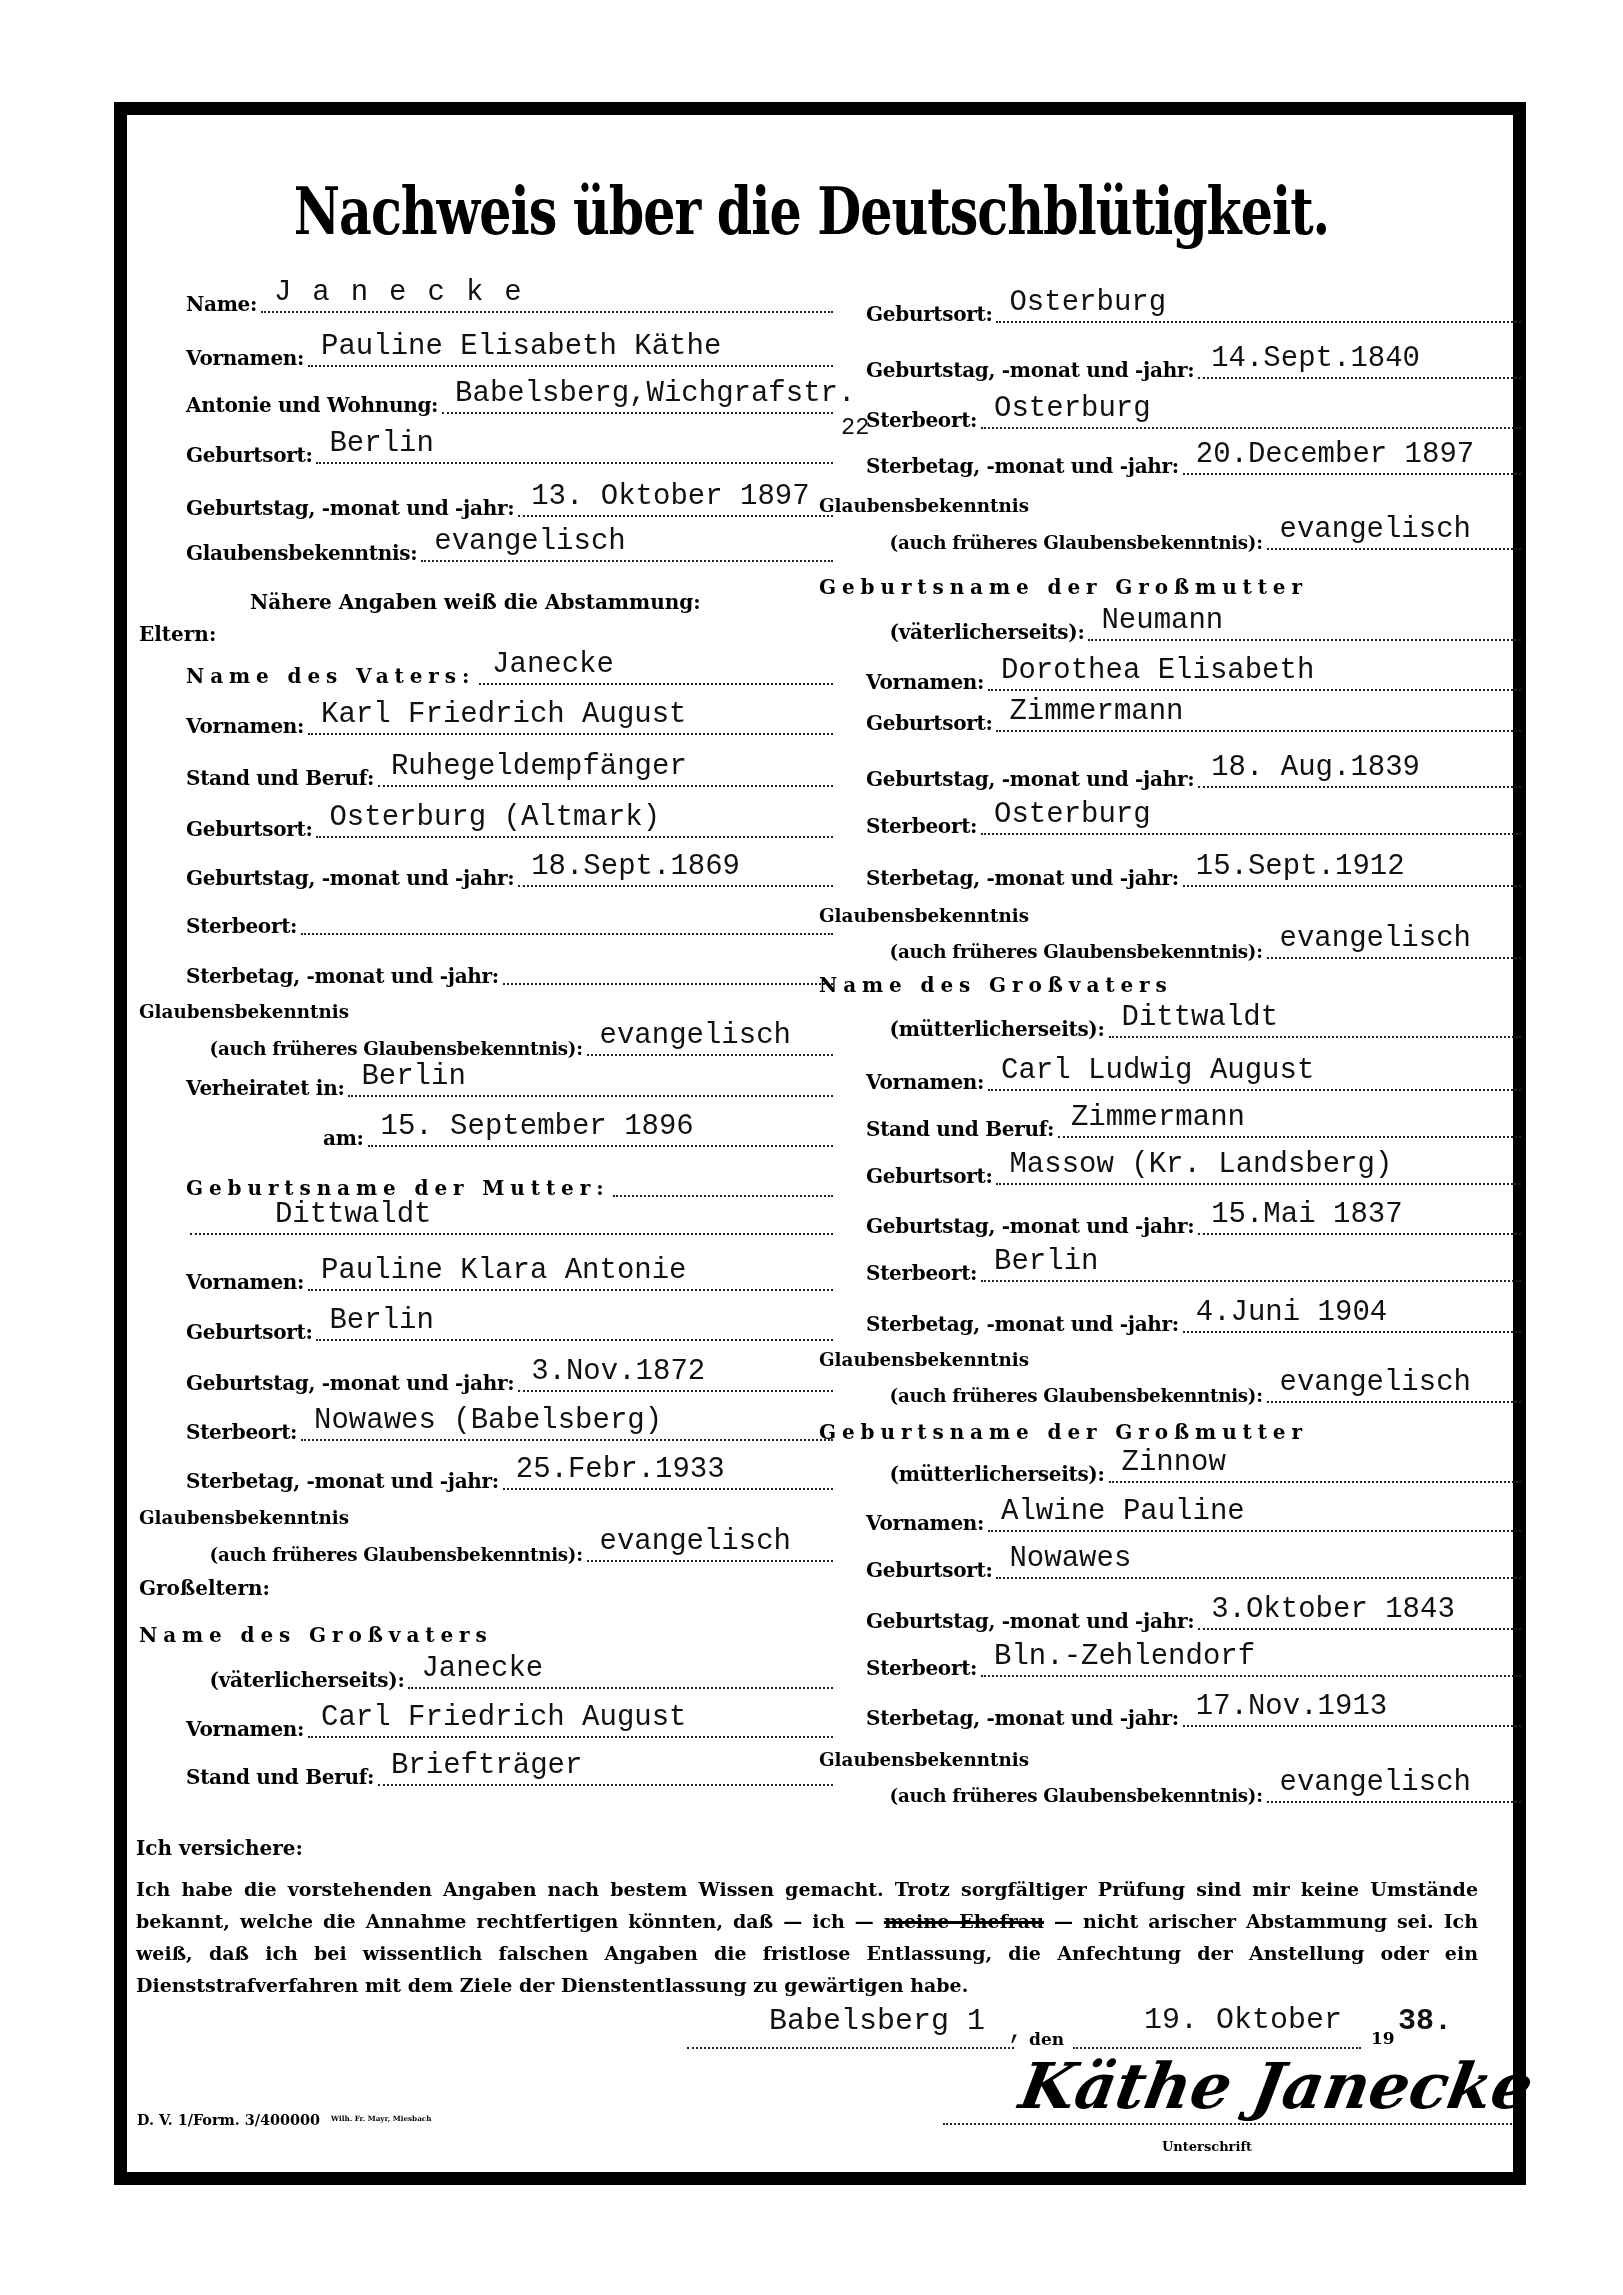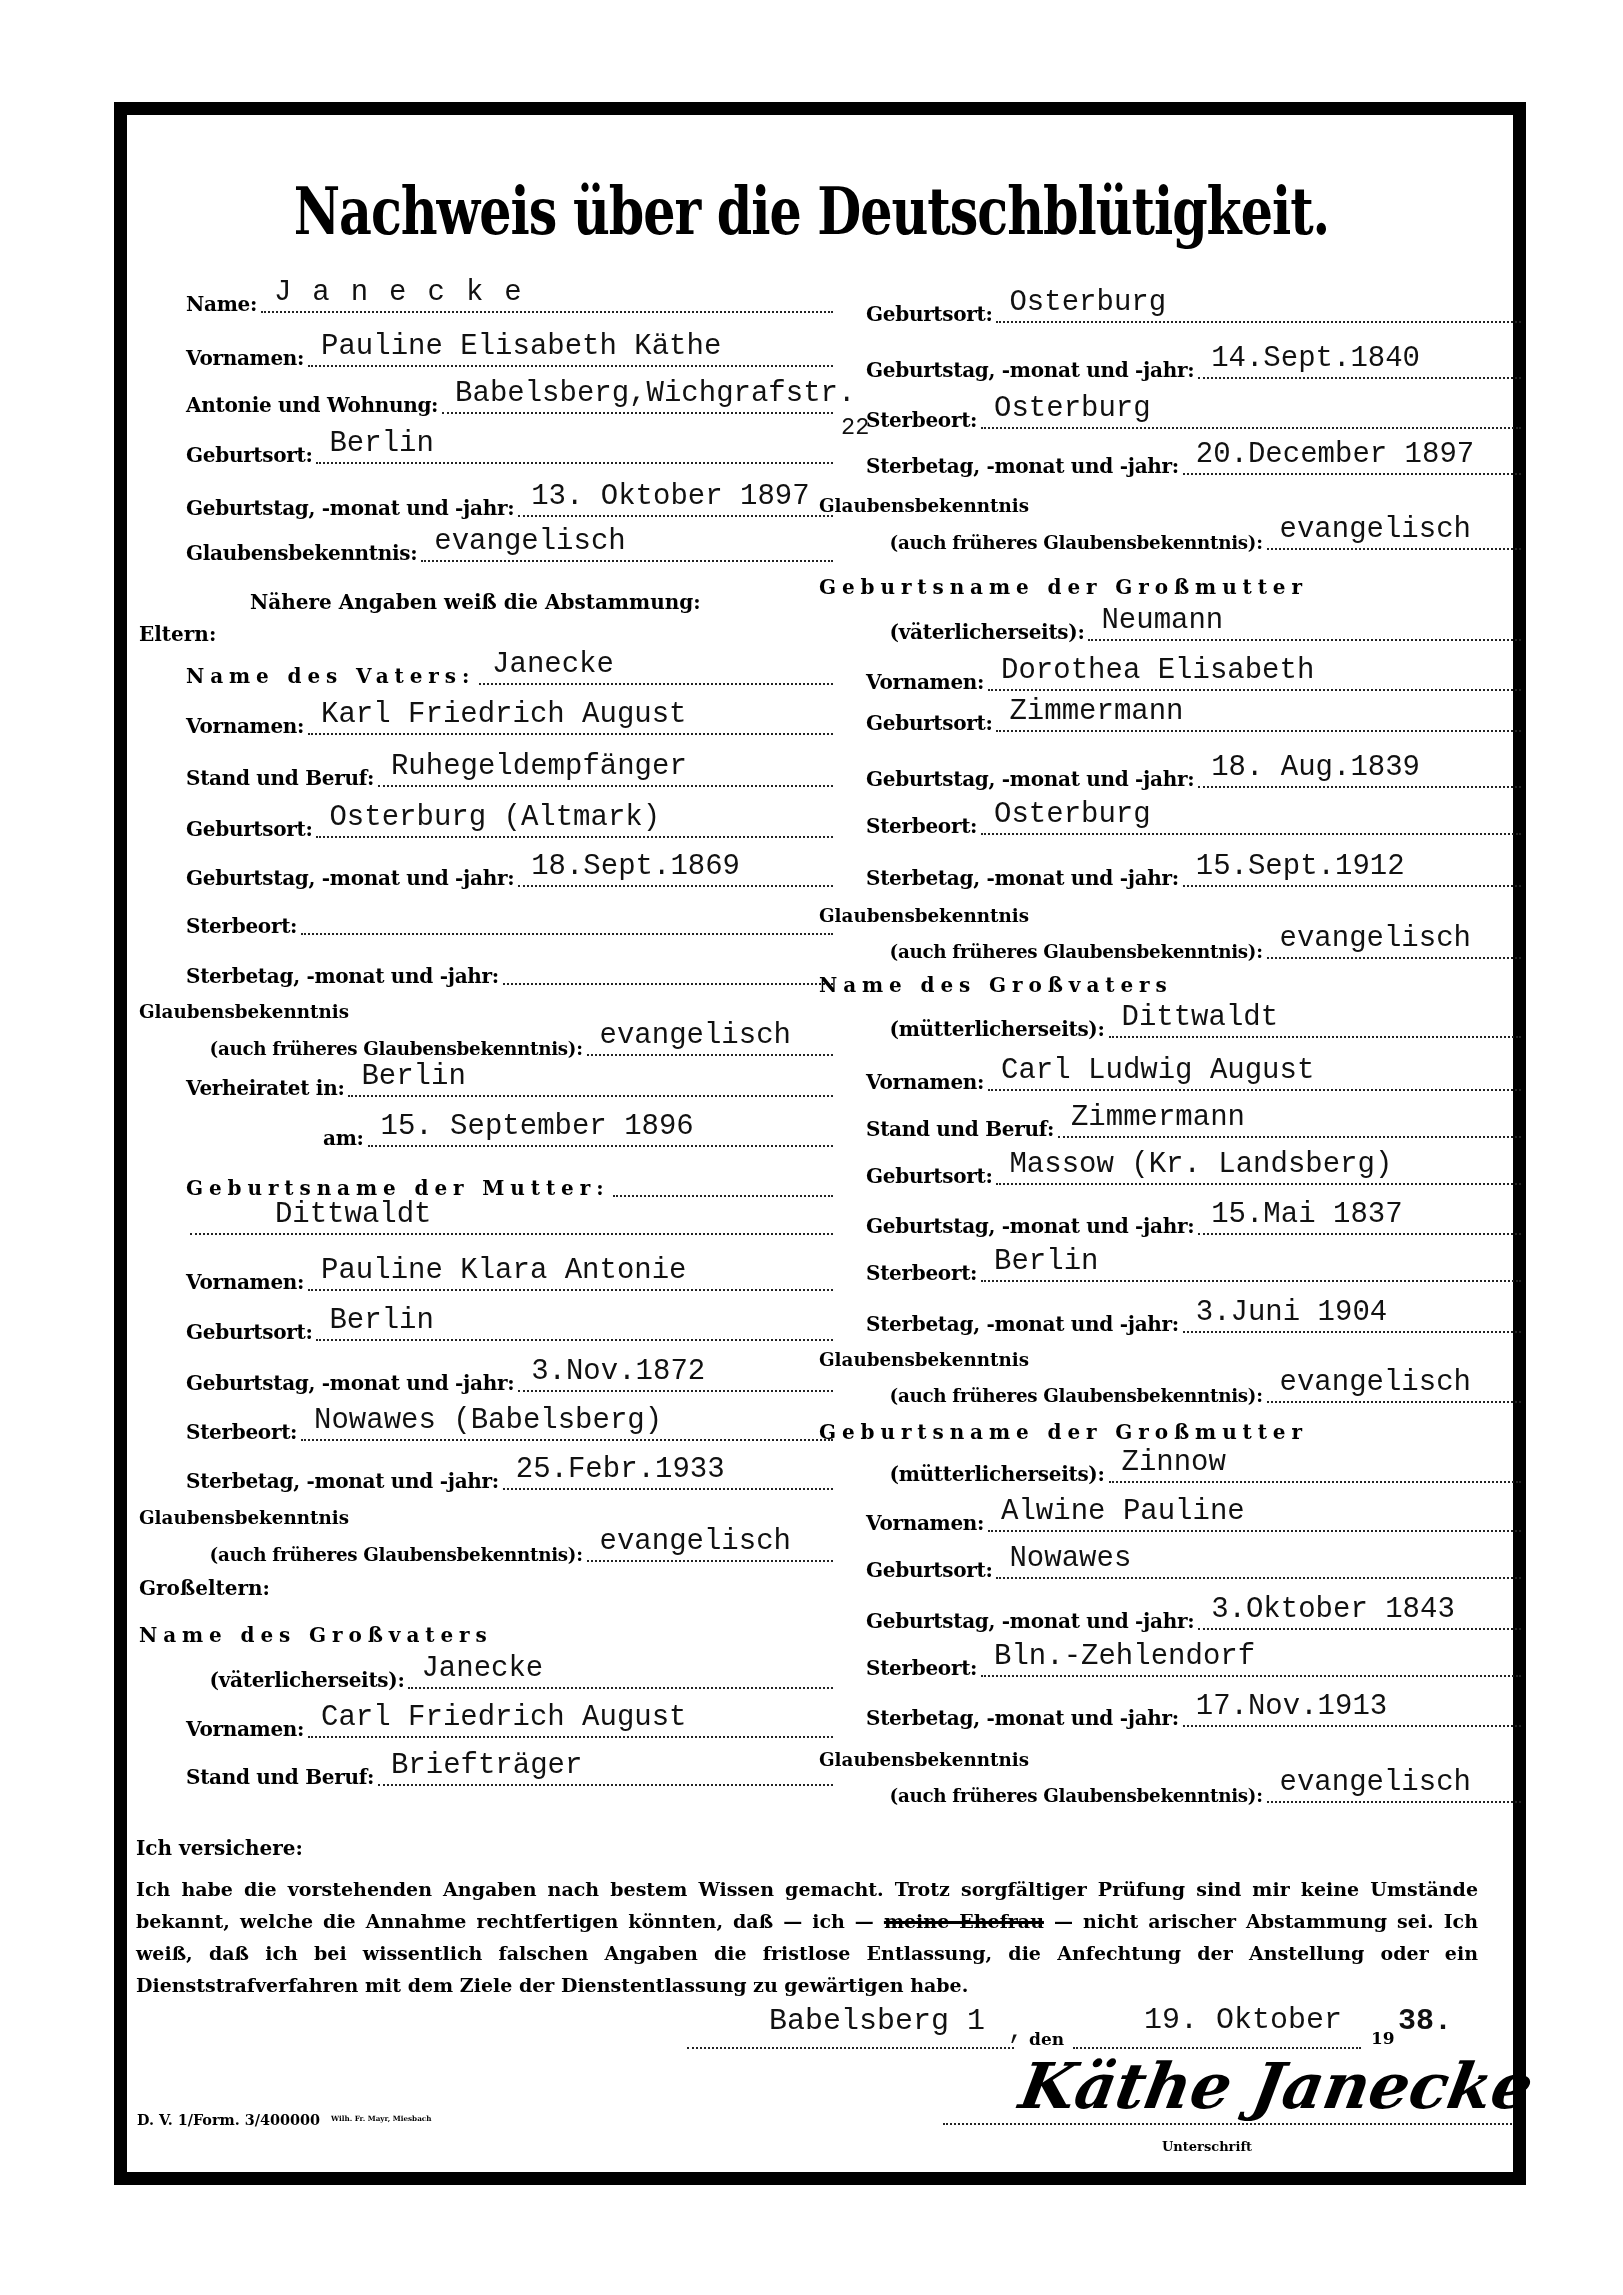--- a/index.html
+++ b/index.html
@@ -314,21 +314,21 @@
       </div>
       <div class="row" style="left: 819px; width: 655px; top: 1246px;">
         <span class="lbl">Sterbeort:</span>
         <span class="fill">
           <span class="val" style="left: 13px;">Berlin</span>
         </span>
       </div>
       <div class="row" style="left: 819px; width: 655px; top: 1297px;">
         <span class="lbl">Sterbetag, -monat und -jahr:</span>
         <span class="fill">
-          <span class="val" style="left: 13px;">3.Juni 1904</span>
+          <span class="val" style="left: 13px;">4.Juni 1904</span>
         </span>
       </div>
       <div class="head" style="left: 819px; top: 1349px; font-size: 18.3px;">Glaubensbekenntnis</div>
       <div class="row" style="left: 819px; width: 655px; top: 1367px;">
         <span class="lbl sub" style="font-size: 18.3px;">(auch früheres Glaubensbekenntnis):</span>
         <span class="fill">
           <span class="val" style="left: 13px;">evangelisch</span>
         </span>
       </div>
       <div class="head" style="letter-spacing: 5.9px; left: 819px; top: 1420px;">Geburtsname der Großmutter</div>

